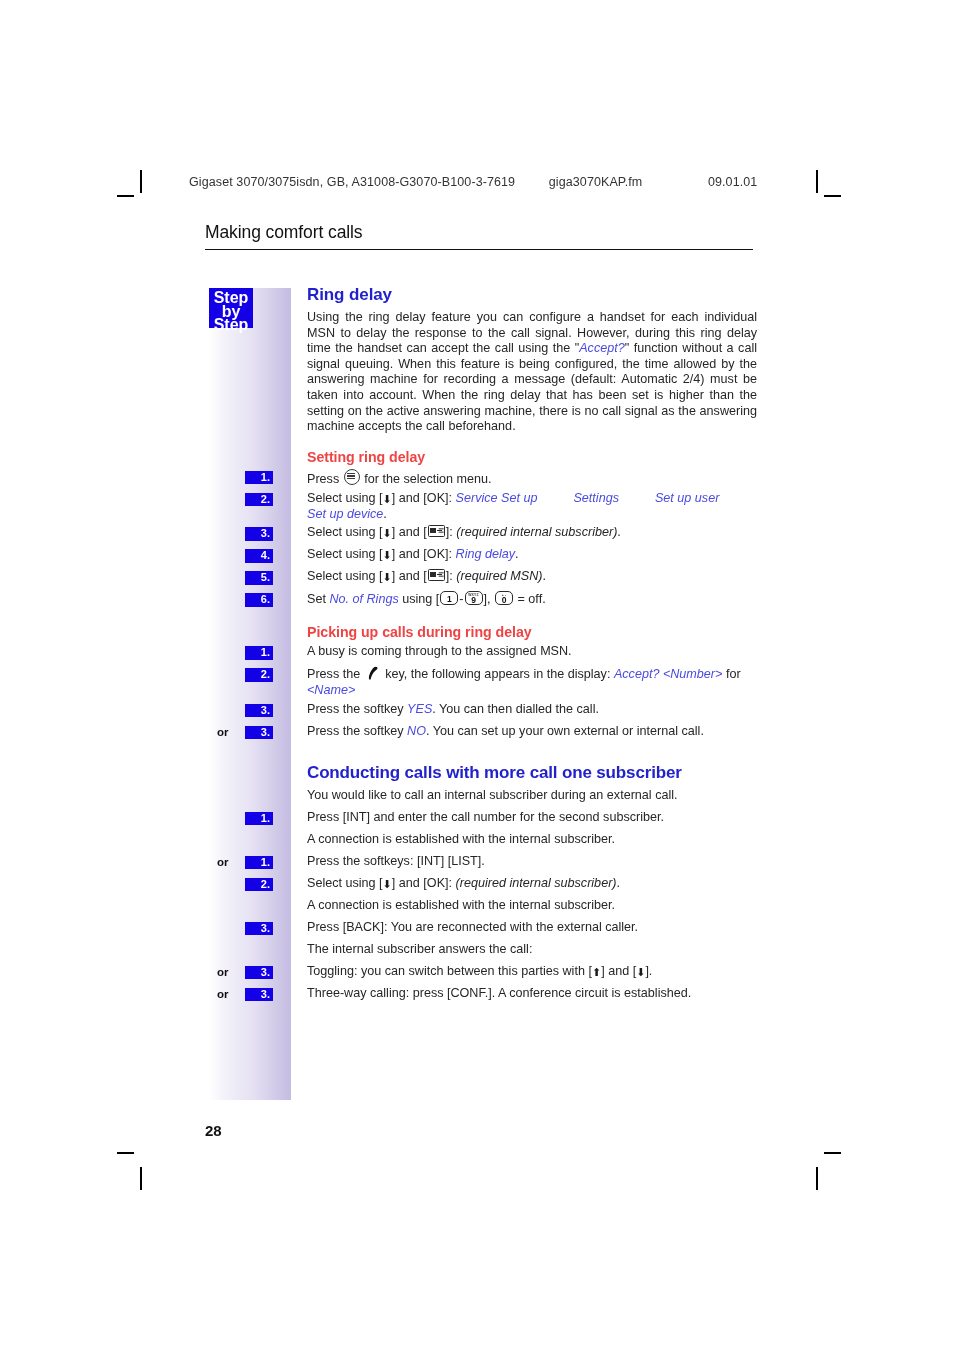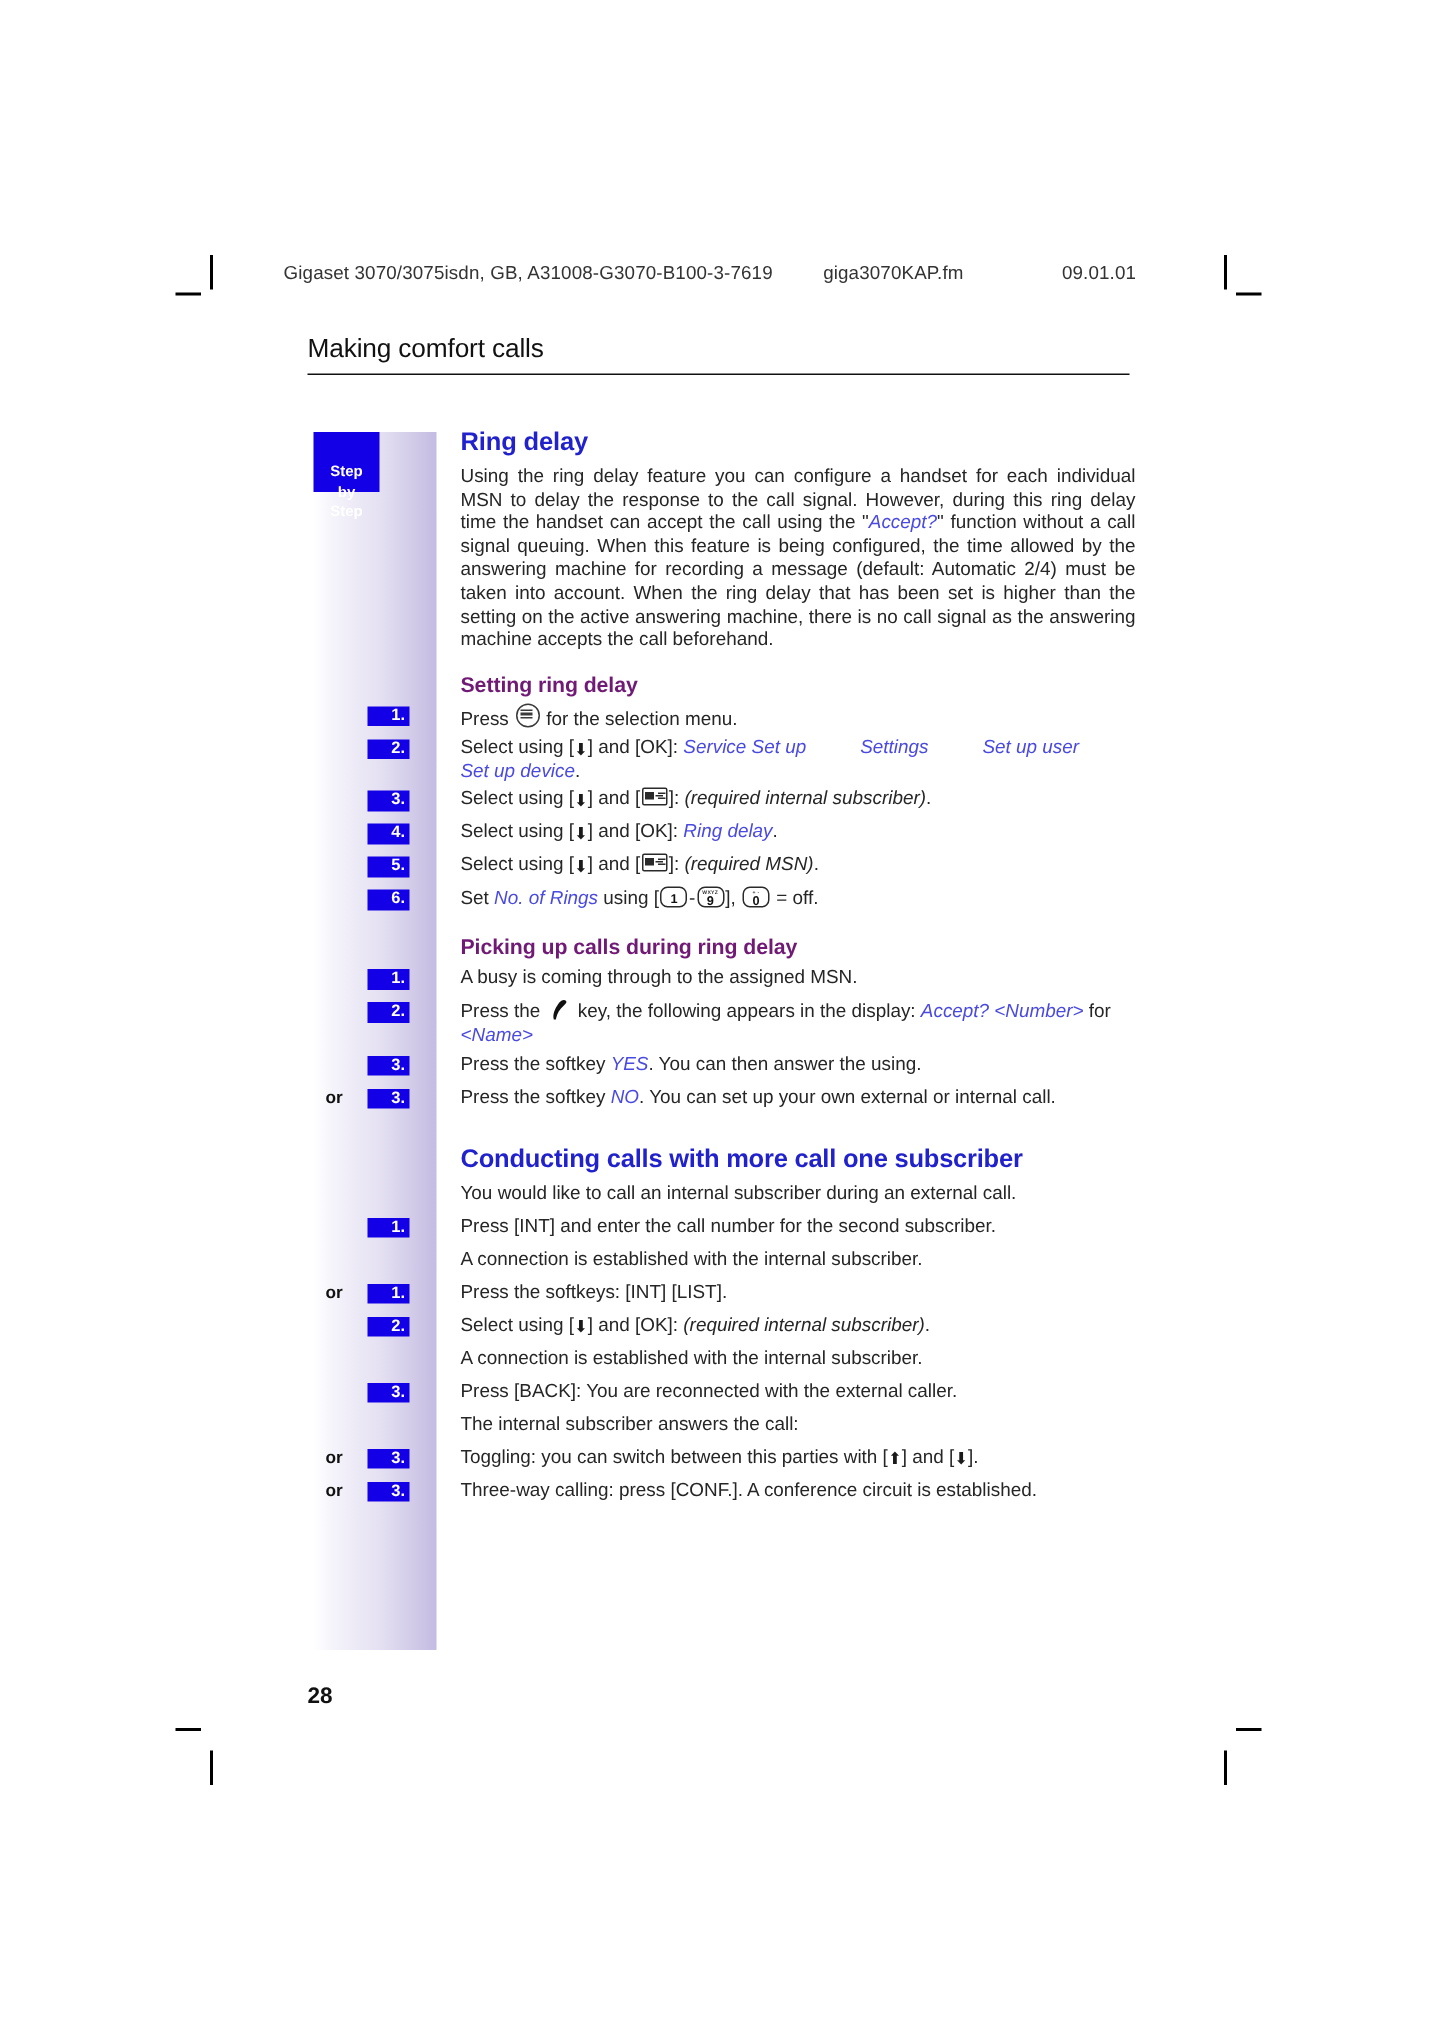--- a/index.html
+++ b/index.html
@@ -72,24 +72,24 @@
   
   .sbs-tab {
     position: absolute;
     left: 209px;
     top: 288px;
     width: 44px;
     height: 40px;
     background: #1400e6;
     color: #ffffff;
     font-weight: bold;
-    font-size: 10px;
+    font-size: 16px;
     line-height: 13.5px;
     text-align: center;
-    padding-top: 20px;
+    padding-top: 3px;
     box-sizing: border-box;
   }
   .sbs-tab span { display: block; }
 
   
   .content {
     position: absolute;
     left: 307px;
     top: 285px;
     width: 450px;
@@ -98,21 +98,21 @@
   h1.sec {
     font-size: 17px;
     font-weight: bold;
     color: #2222cc;
     margin: 0 0 5px 0;
     letter-spacing: -0.1px;
   }
   h2.sub {
     font-size: 14.2px;
     font-weight: bold;
-    color: #701a75;
+    color: #ef4444;
     margin: 14px 0 4px 0;
     letter-spacing: -0.05px;
   }
   h1.sec2 {
     font-size: 17px;
     font-weight: bold;
     color: #2222cc;
     margin: 20px 0 5px 0;
     letter-spacing: -0.15px;
   }
@@ -356,21 +356,21 @@
 
     <div class="srow" style="margin-top:3px;">
       <span class="chip" style="left:-62px; top:2px;">2.</span>
       <span class="stxt"><span>Press the </span><span class="ico-phone"><svg width="14" height="15" viewBox="0 0 14 15">
               <path d="M3.2 13.6 C 2.2 10.5, 4.0 6.0, 7.2 2.0 C 8.6 0.4, 10.6 0.2, 11.4 1.4 C 12.0 2.4, 11.0 3.4, 9.6 4.6 C 7.0 6.8, 5.2 10.0, 4.6 13.6 Z" fill="#111"></path>
             </svg></span><span> key, the following appears in the display: </span><span class="em-blue">Accept? &lt;Number&gt;</span><span> for </span><br><span class="em-blue">&lt;Name&gt;</span></span>
     </div>
 
     <div class="srow" style="margin-top:3px;">
       <span class="chip" style="left:-62px; top:2px;">3.</span>
-      <span class="stxt"><span>Press the softkey </span><span class="em-blue">YES</span><span>. You can then answer the using.</span></span>
+      <span class="stxt"><span>Press the softkey </span><span class="em-blue">YES</span><span>. You can then dialled the call.</span></span>
     </div>
 
     <div class="srow" style="margin-top:3px;">
       <span class="or-lbl" style="left:-90px; top:2px;">or</span>
       <span class="chip" style="left:-62px; top:2px;">3.</span>
       <span class="stxt"><span>Press the softkey </span><span class="em-blue">NO</span><span>. You can set up your own external or internal call.</span></span>
     </div>
 
   </div>
 

